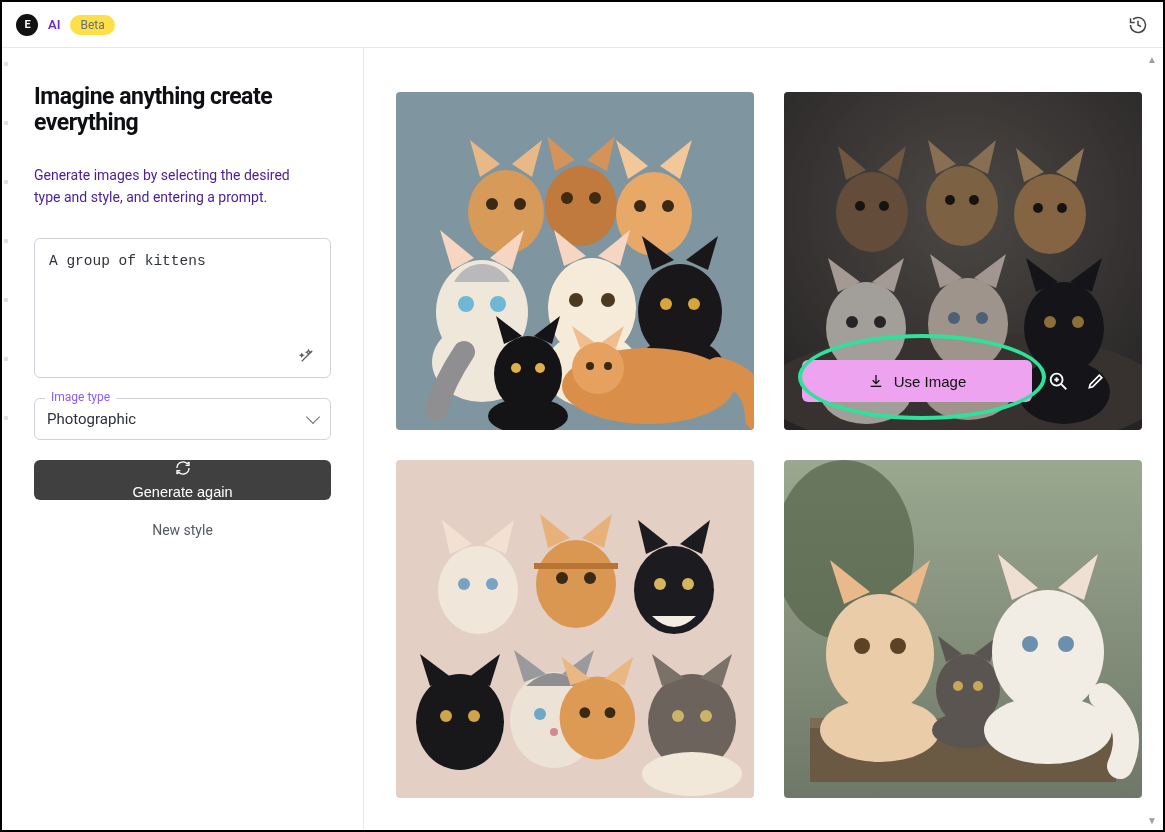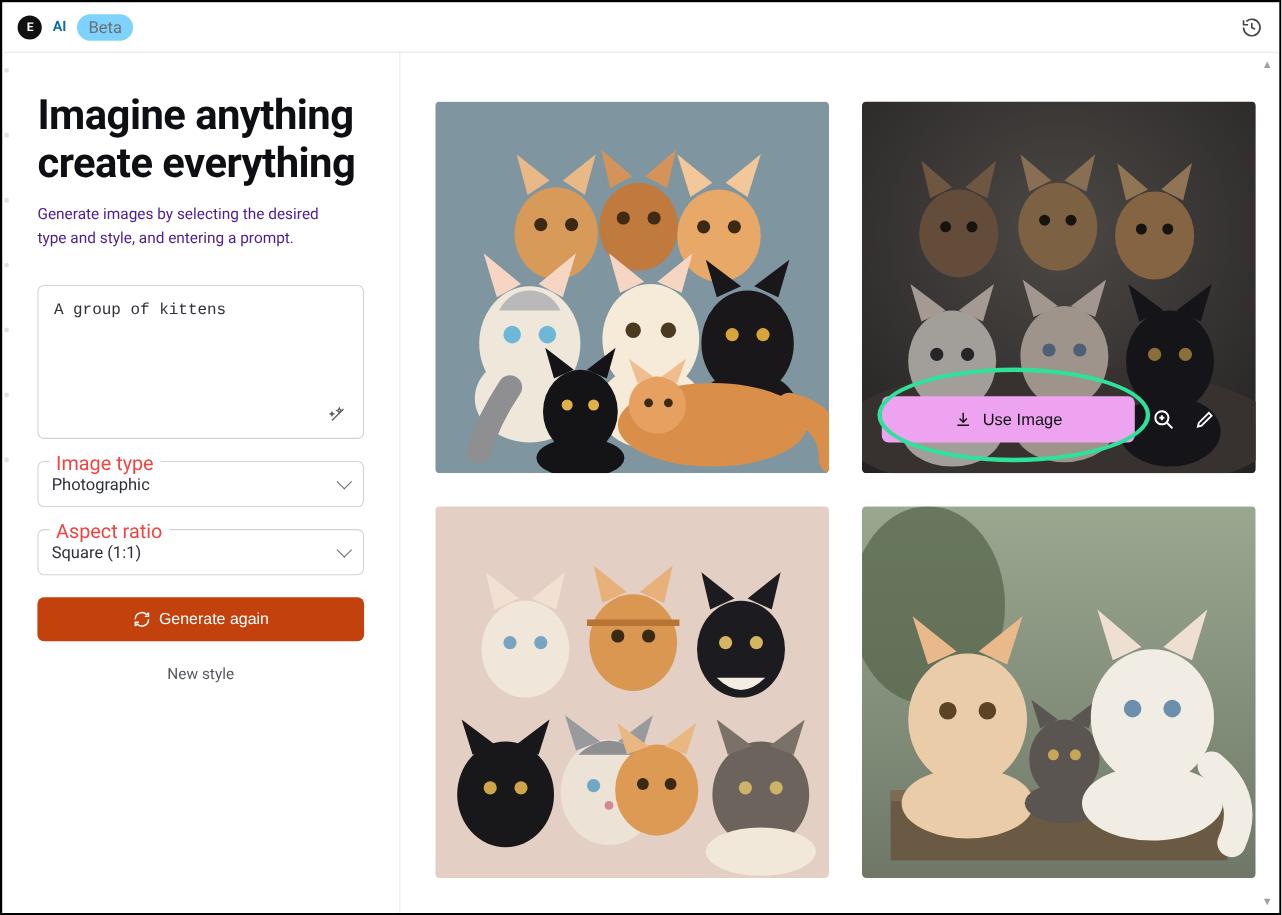--- a/index.html
+++ b/index.html
@@ -3,42 +3,42 @@
 <meta charset="utf-8">
 <style>
   * { box-sizing: border-box; margin: 0; padding: 0; }
   html, body { width: 1165px; height: 832px; font-family: -apple-system, BlinkMacSystemFont, "Segoe UI", Roboto, Arial, sans-serif; background: #fff; }
   .frame { width: 1165px; height: 832px; border: 2px solid #000; position: relative; overflow: hidden; background:#fff; }
 
   
   .topbar { height: 46px; border-bottom: 1px solid #e6e8eb; display:flex; align-items:center; padding: 0 14px; justify-content:space-between; }
   .tb-left { display:flex; align-items:center; gap:10px; }
   .logo { width:22px; height:22px; border-radius:50%; background:#111; color:#fff; display:flex; align-items:center; justify-content:center; font-size:11px; font-weight:700; letter-spacing:-1px; }
-  .ai-label { font-size:13px; font-weight:600; color:#0369a1; }
-  .beta { font-size:15px; color:#6c6f75; background:#7dd3fc; padding:3px 10px; border-radius:12px; }
+  .ai-label { font-size:13px; font-weight:600; color:#6d28d9; }
+  .beta { font-size:12px; color:#6c6f75; background:#fde047; padding:3px 10px; border-radius:12px; }
   .history-btn { width:22px; height:22px; color:#444; display:flex; align-items:center; justify-content:center; cursor:pointer; }
 
   
   .body { display:flex; height: calc(832px - 48px); }
   .sidebar { width: 362px; border-right:1px solid #e6e8eb; padding: 36px 32px 20px 32px; }
   .content { flex:1; position:relative; overflow:hidden; }
 
-  .headline { font-size:38px; font-weight:700; line-height:1.15; color:#0d0f12; margin-bottom:14px; letter-spacing:-0.5px; }
+  .headline { font-size:23px; font-weight:700; line-height:1.15; color:#0d0f12; margin-bottom:28px; letter-spacing:-0.5px; }
   .subhead { font-size:14px; color:#4c1d95; line-height:1.55; margin-bottom:30px; max-width:280px; }
 
   .prompt-box { border:1px solid #cfd3d9; border-radius:6px; padding:14px 14px 10px 14px; height:140px; position:relative; margin-bottom:20px; }
   .prompt-text { font-size:14.5px; color:#2e3238;font-family:Liberation Mono, monospace; }
   .wand { position:absolute; right:12px; bottom:10px; width:20px; height:20px; color:#5a5f66; cursor:pointer; }
 
   .field { position:relative; border:1px solid #cfd3d9; border-radius:6px; height:42px; margin-bottom:20px; display:flex; align-items:center; padding:0 12px; justify-content:space-between; cursor:pointer; background:#fff; }
   .field .value { font-size:15px; color:#2e3238; }
-  .field-label { position:absolute; top:-9px; left:10px; background:#fff; padding:0 6px; font-size:18px; color:#ef4444; }
+  .field-label { position:absolute; top:-9px; left:10px; background:#fff; padding:0 6px; font-size:12px; color:#8b5cf6; }
   .chevron { width:10px; height:10px; border-right:1.5px solid #6a6f77; border-bottom:1.5px solid #6a6f77; transform:rotate(45deg); margin-top:-4px; }
 
-  .gen-btn { width:100%; height:40px; border:none; border-radius:6px; background:#c2410c; color:#fff; font-size:14.5px; font-weight:500; display:flex; align-items:center; justify-content:center; gap:8px; cursor:pointer; margin-bottom:22px; }
+  .gen-btn { width:100%; height:40px; border:none; border-radius:6px; background:#404040; color:#fff; font-size:14.5px; font-weight:500; display:flex; align-items:center; justify-content:center; gap:8px; cursor:pointer; margin-bottom:22px;flex-direction:column; }
   .new-prompt { text-align:center; font-size:14px; color:#555a62; cursor:pointer; }
 
   
   .scroll-area { position:absolute; inset:0; overflow:auto; padding: 44px 28px 20px 32px; }
   .grid { display:grid; grid-template-columns: 1fr 1fr; gap:30px; width:740px; }
   .tile { width:358px; height:338px; border-radius:4px; overflow:hidden; position:relative; }
   .tile svg.bg { width:100%; height:100%; display:block; }
 
   
   .overlay-dark { position:absolute; inset:0; background:rgba(20,20,25,0.35); }
@@ -100,25 +100,20 @@
         </div>
       </div>
 
       <div class="field">
         <span class="field-label">Image type</span>
         <span class="value">Photographic</span>
         <span class="chevron"></span>
       </div>
 
 
-      <div class="field">
-        <span class="field-label">Aspect ratio</span>
-        <span class="value">Square (1:1)</span>
-        <span class="chevron"></span>
-      </div>
 
       <button class="gen-btn">
         <svg viewBox="0 0 24 24" width="16" height="16" fill="none" stroke="currentColor" stroke-width="2">
             <path d="M21 12a9 9 0 0 1-15.5 6.3L3 21M3 12a9 9 0 0 1 15.5-6.3L21 3"></path>
             <polyline points="21 3 21 8 16 8"></polyline>
             <polyline points="3 21 3 16 8 16"></polyline>
           </svg>
         <span>Generate again</span>
       </button>
 

